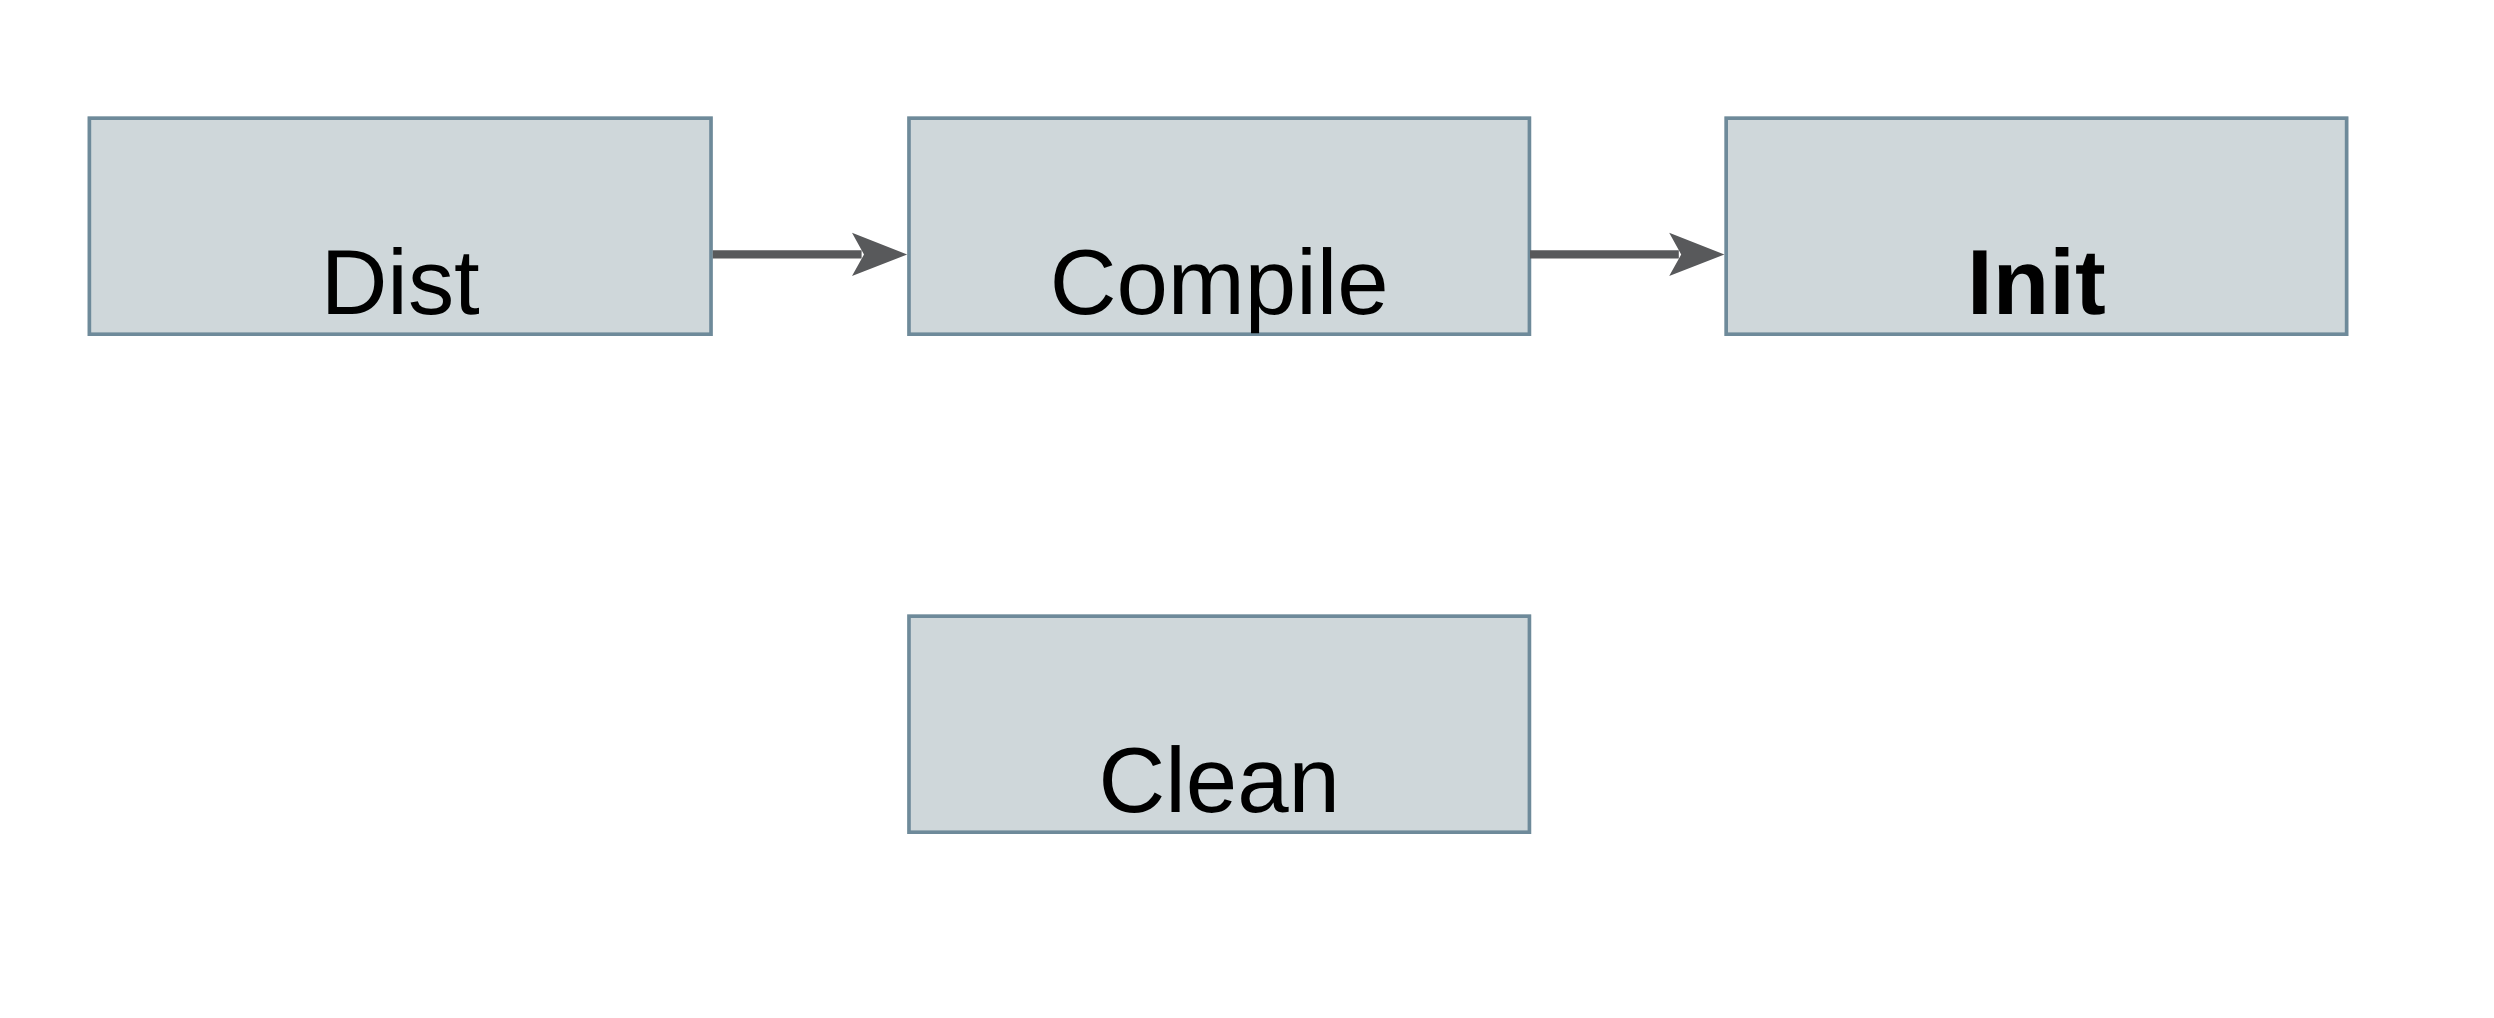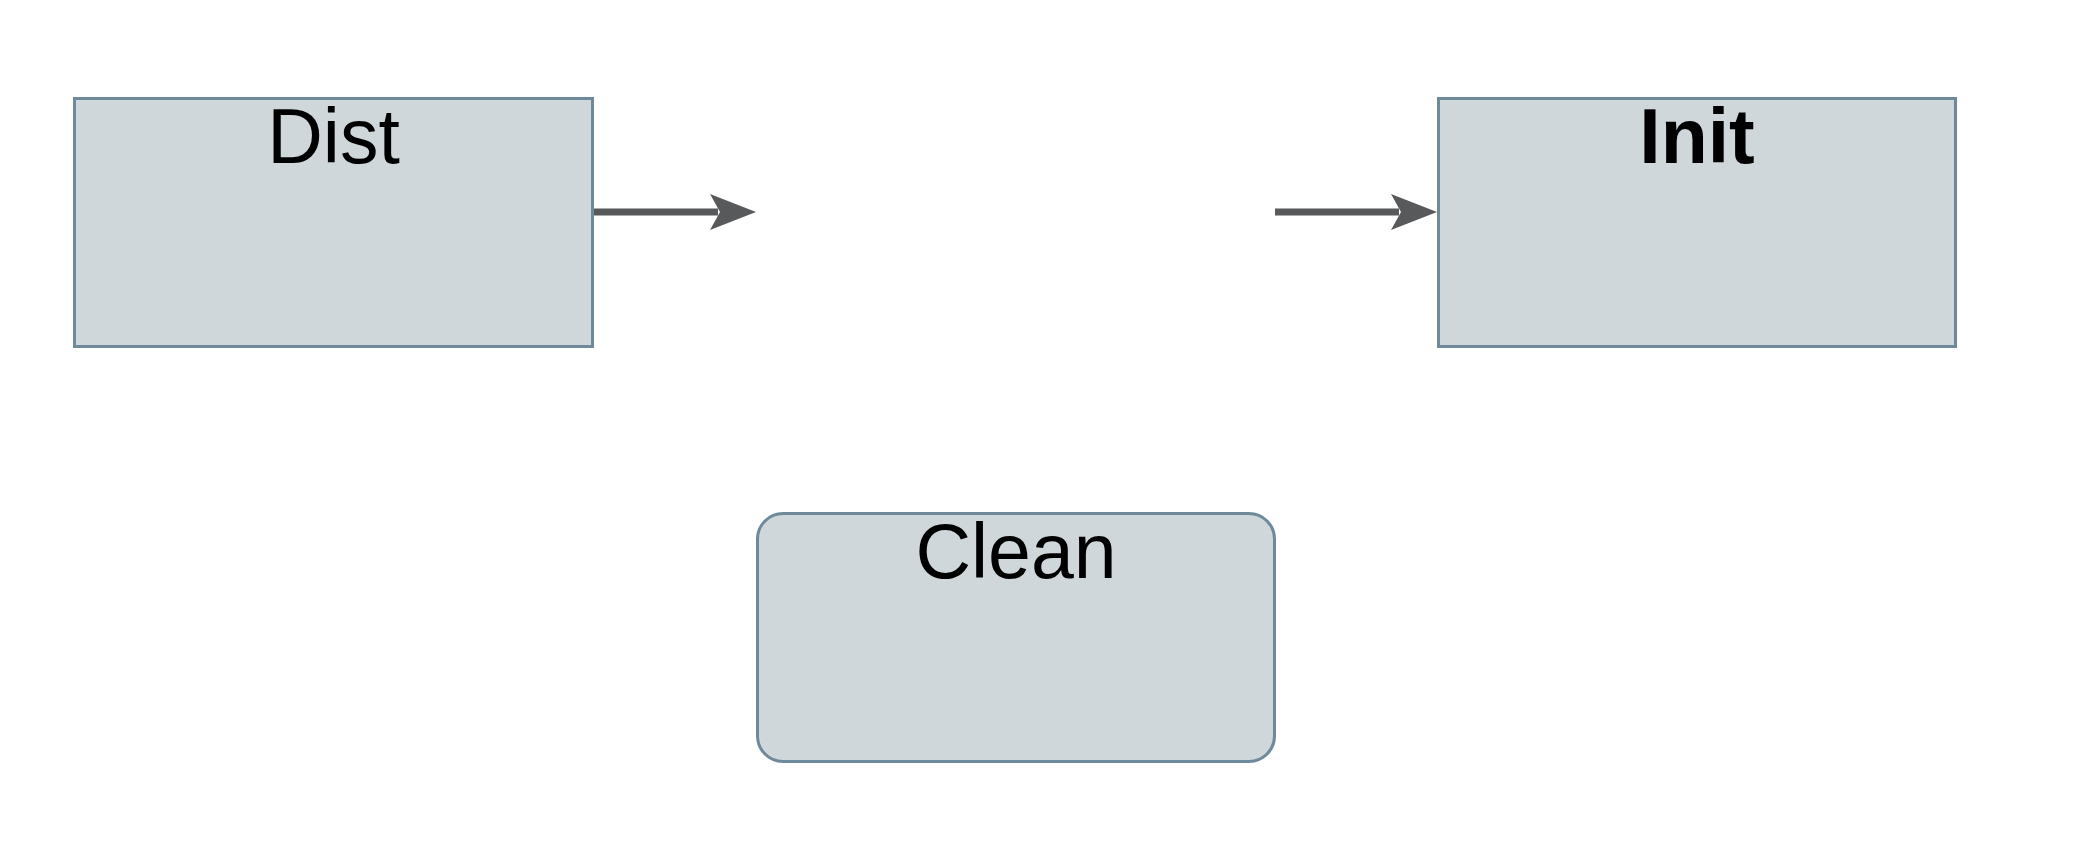--- a/index.html
+++ b/index.html
@@ -12,39 +12,39 @@
     position: relative;
     width: 2078px;
     height: 848px;
     background: #ffffff;
     overflow: hidden;
   }
   .node {
     position: absolute;
     box-sizing: border-box;
     width: 520px;
-    height: 251px;
+    height: 183px;
     background: #cfd7da;
     border: 3px solid #6e8a9a;
     display: flex;
-    align-items: flex-start;
+    align-items: flex-end;
     justify-content: center;
   }
   .node .label {
     color: #000000;
     font-size: 77px;
     line-height: 1;
     letter-spacing: 0px;
     white-space: nowrap;
     transform: translateY(-2px);
   }
   #node-dist    { left: 73px;   top: 97px;  width: 521px; }
   #node-compile { left: 756px;  top: 97px;  }
   #node-init    { left: 1437px; top: 97px; font-weight: bold;  }
-  #node-clean   { left: 756px;  top: 512px; border-radius: 27px; }
+  #node-clean   { left: 756px;  top: 512px; }
   .edges-layer {
     position: absolute;
     left: 0;
     top: 0;
     width: 2078px;
     height: 848px;
     pointer-events: none;
   }
   .edge-line {
     stroke: #58595b;
@@ -58,20 +58,23 @@
 </style>
 </head>
 <body>
 
 <div class="canvas">
 
   <div class="node" id="node-dist">
     <span class="label">Dist</span>
   </div>
 
+  <div class="node" id="node-compile">
+    <span class="label">Compile</span>
+  </div>
 
   <div class="node" id="node-init">
     <span class="label">Init</span>
   </div>
 
   <div class="node" id="node-clean">
     <span class="label">Clean</span>
   </div>
 
   <svg class="edges-layer" viewBox="0 0 2078 848" xmlns="http://www.w3.org/2000/svg" aria-hidden="true">

